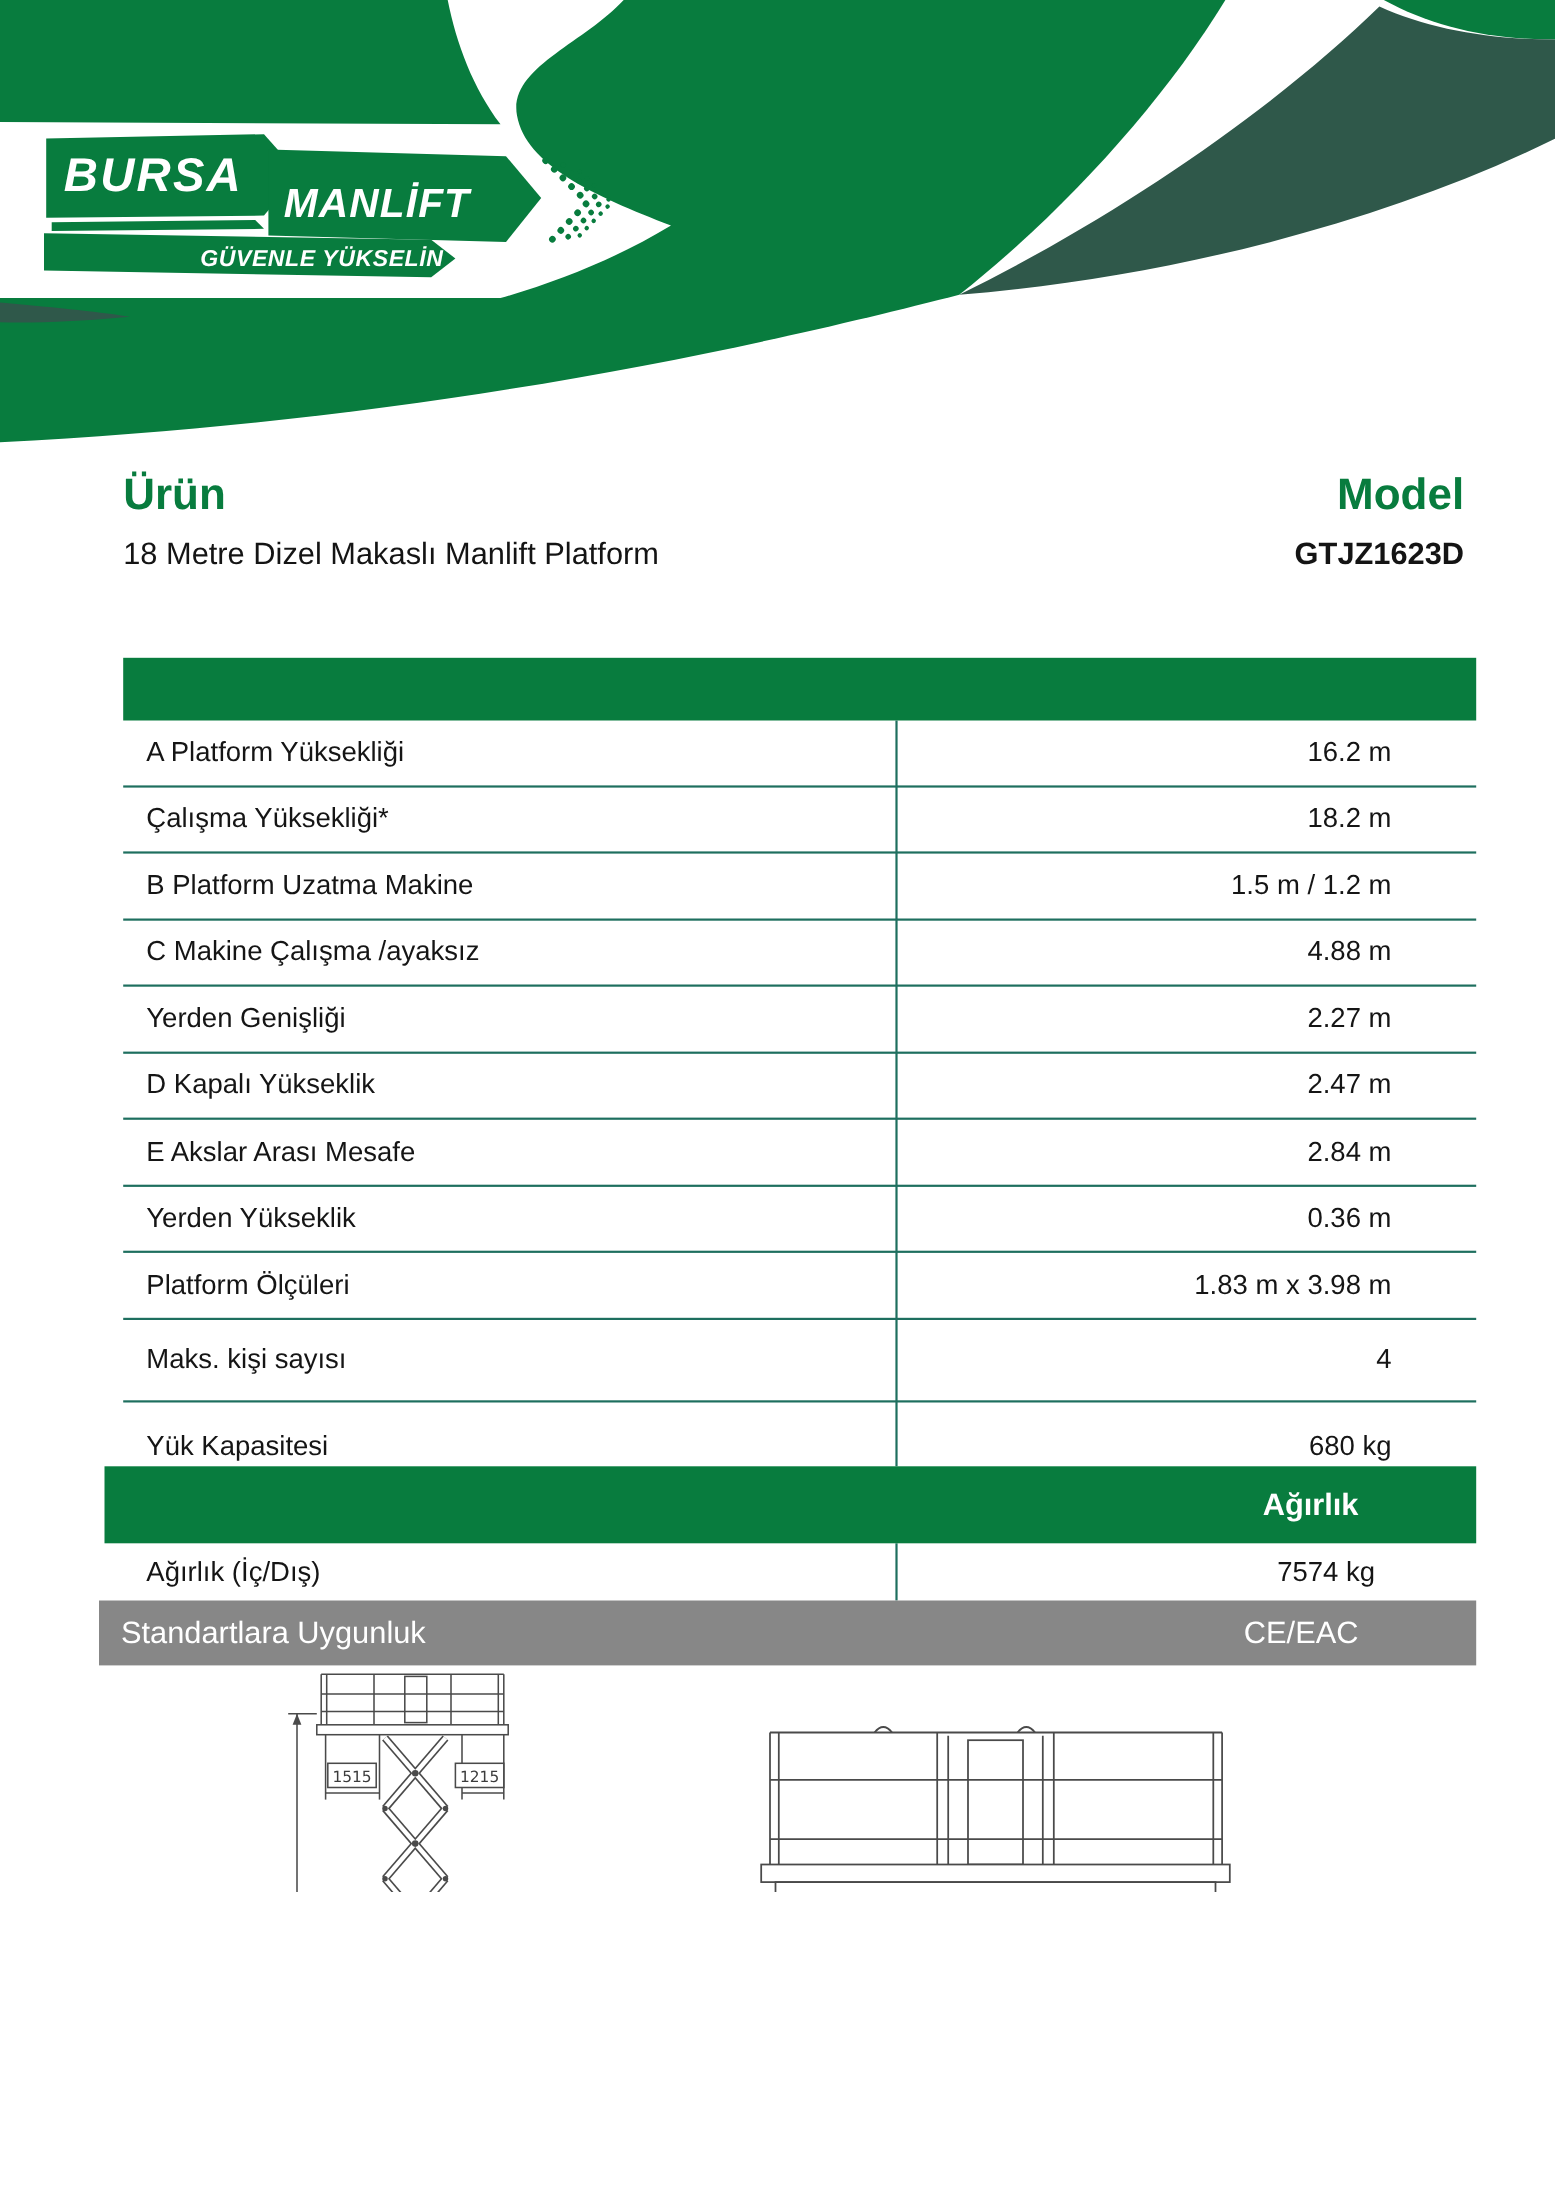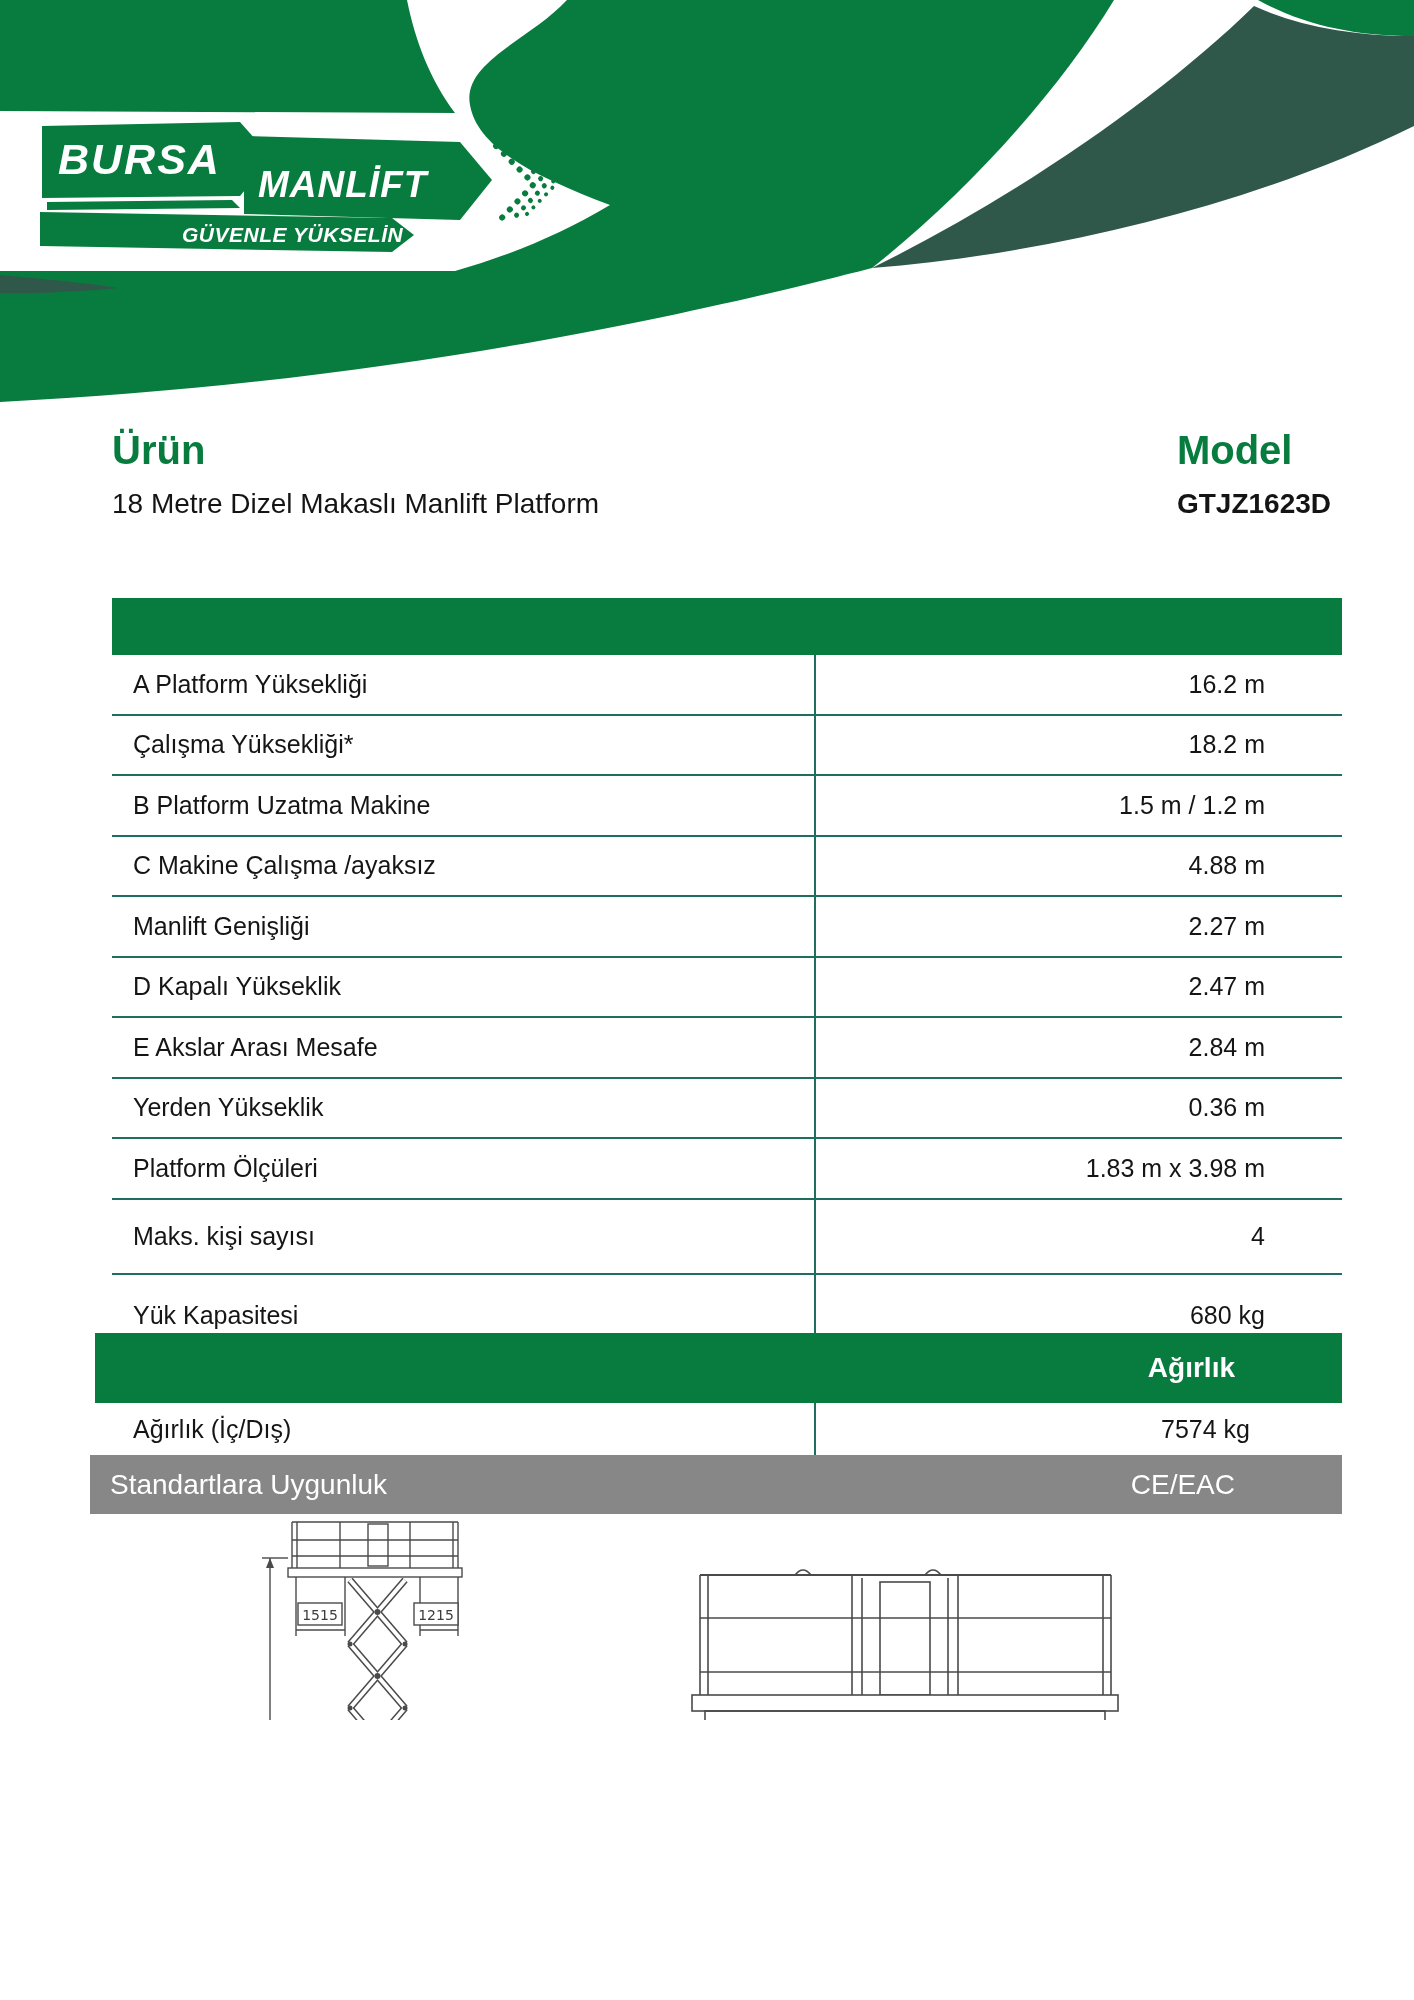--- a/index.html
+++ b/index.html
@@ -5,21 +5,21 @@
   html,body{margin:0;padding:0;background:#ffffff;}
   #page{
     position:relative;width:1414px;height:1720px;background:#fff;overflow:hidden;
     font-family:"Liberation Sans","DejaVu Sans",sans-serif;color:#151515;
   }
   
   #header-svg{position:absolute;left:0;top:0;}
   
   .title-row{position:absolute;left:112px;right:83px;top:428px;display:flex;justify-content:space-between;align-items:flex-start;}
   .title-col-left{text-align:left;}
-  .title-col-right{}
+  .title-col-right{text-align:right;}
   .big-title{font-size:40px;font-weight:700;color:var(--brand_green,#087C3E);line-height:44px;}
   .sub-title{font-size:28px;font-weight:500;color:#141414;margin-top:16px;}
   .sub-title-model{font-weight:700;}
   
   .spec-table{position:absolute;left:112px;top:598px;width:1230px;}
   .spec-header-bar{height:57px;background:var(--brand_green,#087C3E);}
   .spec-row{display:flex;align-items:center;height:58.5px;border-bottom:2px solid var(--divider_teal,#1E6F5F);}
   .spec-row.r10{height:73px;}
   .spec-row.r11{height:82px;border-bottom:none;}
   .spec-label{flex:0 0 703px;padding-left:21px;font-size:25px;font-weight:500;box-sizing:border-box;}
@@ -102,21 +102,21 @@
     </div>
     <div class="spec-row">
       <div class="spec-label">B Platform Uzatma Makine</div>
       <div class="spec-value">1.5 m / 1.2 m</div>
     </div>
     <div class="spec-row">
       <div class="spec-label">C Makine Çalışma /ayaksız</div>
       <div class="spec-value">4.88 m</div>
     </div>
     <div class="spec-row">
-      <div class="spec-label">Manlift Genişliği</div>
+      <div class="spec-label">Yerden Genişliği</div>
       <div class="spec-value">2.27 m</div>
     </div>
     <div class="spec-row">
       <div class="spec-label">D Kapalı Yükseklik</div>
       <div class="spec-value">2.47 m</div>
     </div>
     <div class="spec-row">
       <div class="spec-label">E Akslar Arası Mesafe</div>
       <div class="spec-value">2.84 m</div>
     </div>

